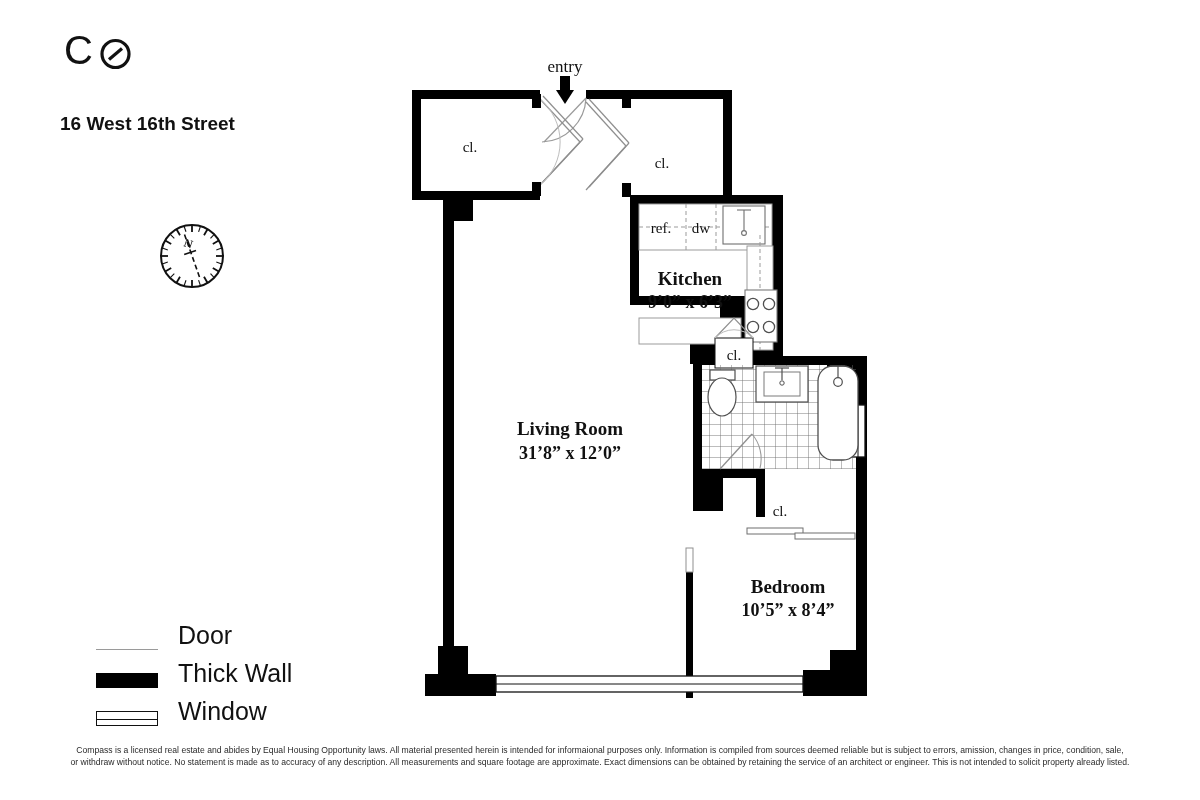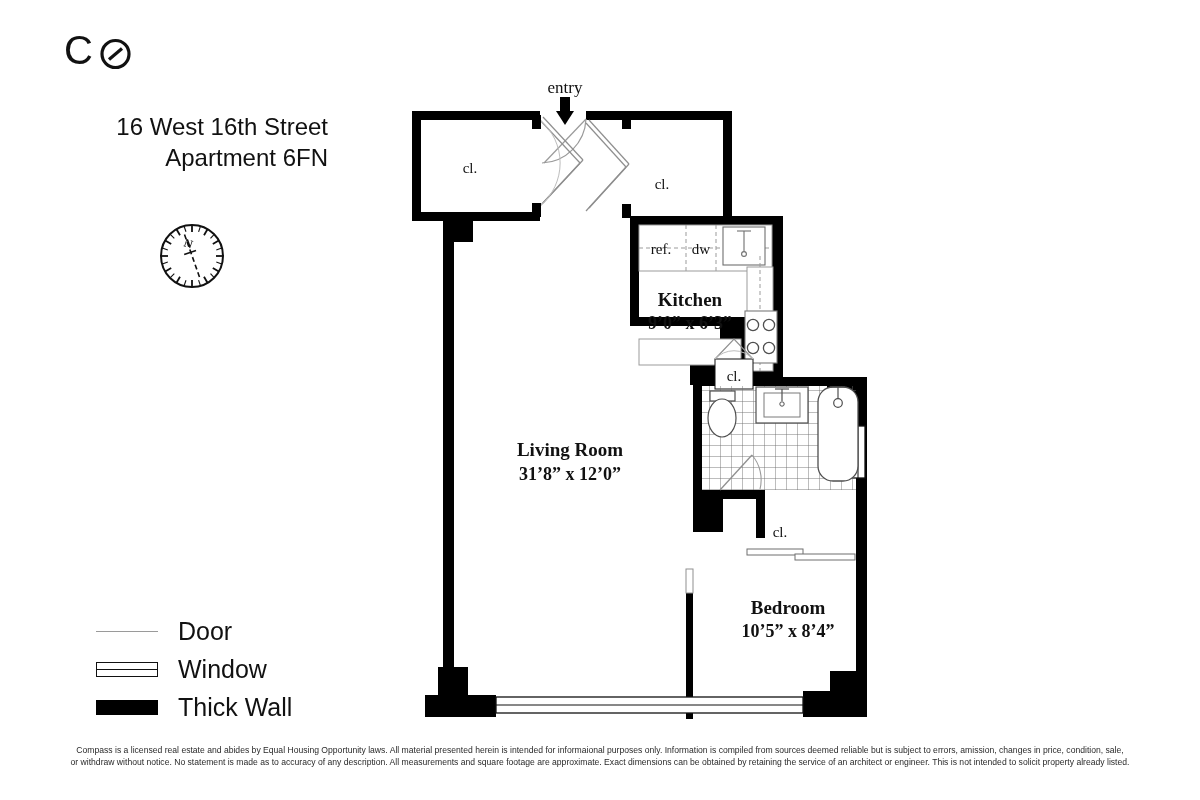--- a/index.html
+++ b/index.html
@@ -44,24 +44,24 @@
   }
   #brand-logo .slash-o svg {
     display: block;
   }
 
   #address-block {
     position: absolute;
     left: 60px;
     top: 112px;
     width: 268px;
-    text-align: right;
+    text-align: left;
     font-family: "Liberation Sans", sans-serif;
-    font-weight: normal;
-    font-size: 24px;
+    font-weight: bold;
+    font-size: 19px;
     line-height: 1.28;
     color: #111111;
   }
   #address-block div { white-space: nowrap; }
 
   #compass-rose {
     position: absolute;
     left: 154px;
     top: 218px;
     width: 76px;
@@ -70,21 +70,21 @@
 
   
   #legend {
     position: absolute;
     left: 96px;
     top: 612px;
     width: 260px;
   }
   .legend-row {
     display: flex;
-    align-items: center;
+    align-items: flex-end;
     height: 38px;
   }
   .legend-key {
     width: 70px;
     flex: 0 0 70px;
     display: flex;
     align-items: center;
     justify-content: flex-start;
   }
   .legend-label {
@@ -121,21 +121,20 @@
     border-top: 1.5px solid #111111;
   }
 
   
   #floorplan-drawing {
     position: absolute;
     left: 390px;
     top: 50px;
     width: 520px;
     height: 690px;
-    margin-top: 21px;
   }
   #floorplan-drawing svg { display: block; }
 
   .fp-label {
     font-family: "Liberation Serif", serif;
     fill: #111111;
   }
   .fp-room-name {
     font-size: 19px;
     font-weight: bold;
@@ -178,21 +177,20 @@
       <span class="slash-o">
         <svg width="31" height="42" viewBox="0 0 31 42">
           <circle cx="15.5" cy="24" r="13.5" fill="none" stroke="#111111" stroke-width="3.2"></circle>
           <line x1="9" y1="29.5" x2="22" y2="18.5" stroke="#111111" stroke-width="3.2"></line>
         </svg>
       </span>
   </div>
 
   <div id="address-block">
     <div>16 West 16th Street</div>
-    <div>Apartment 6FN</div>
   </div>
 
   <div id="compass-rose">
     <svg width="76" height="76" viewBox="0 0 76 76">
       <circle cx="38" cy="38" r="31" fill="none" stroke="#111111" stroke-width="2"></circle>
       <g stroke="#111111" stroke-width="1.8">
         <line x1="38" y1="7" x2="38" y2="14"></line>
         <line x1="53.5" y1="11.2" x2="50" y2="17.2"></line>
         <line x1="64.8" y1="22.5" x2="58.8" y2="26"></line>
         <line x1="69" y1="38" x2="62" y2="38"></line>
@@ -227,29 +225,29 @@
 
   <div id="legend">
     <div class="legend-row">
       <span class="legend-key">
           <span class="key-door"></span>
         </span>
       <span class="legend-label">Door</span>
     </div>
     <div class="legend-row">
       <span class="legend-key">
+          <span class="key-wall"></span>
+        </span>
+      <span class="legend-label">Thick Wall</span>
+    </div>
+    <div class="legend-row">
+      <span class="legend-key">
           <span class="key-window"></span>
         </span>
       <span class="legend-label">Window</span>
-    </div>
-    <div class="legend-row">
-      <span class="legend-key">
-          <span class="key-wall"></span>
-        </span>
-      <span class="legend-label">Thick Wall</span>
     </div>
   </div>
 </div>
 
 <div id="floorplan-drawing">
   <svg width="520" height="690" viewBox="0 0 520 690">
 
     <defs>
       <pattern id="tile-grid" width="11" height="11" patternUnits="userSpaceOnUse">
         <path d="M11 0 L0 0 0 11" fill="none" stroke="#6d6d6d" stroke-width="0.9"></path>

